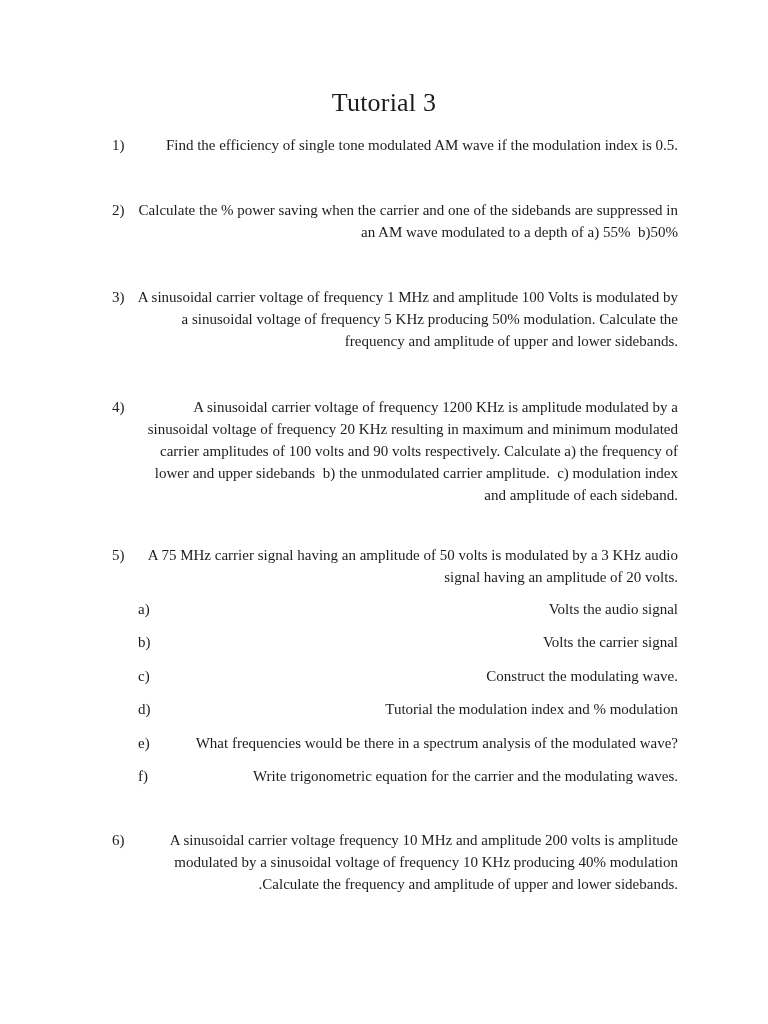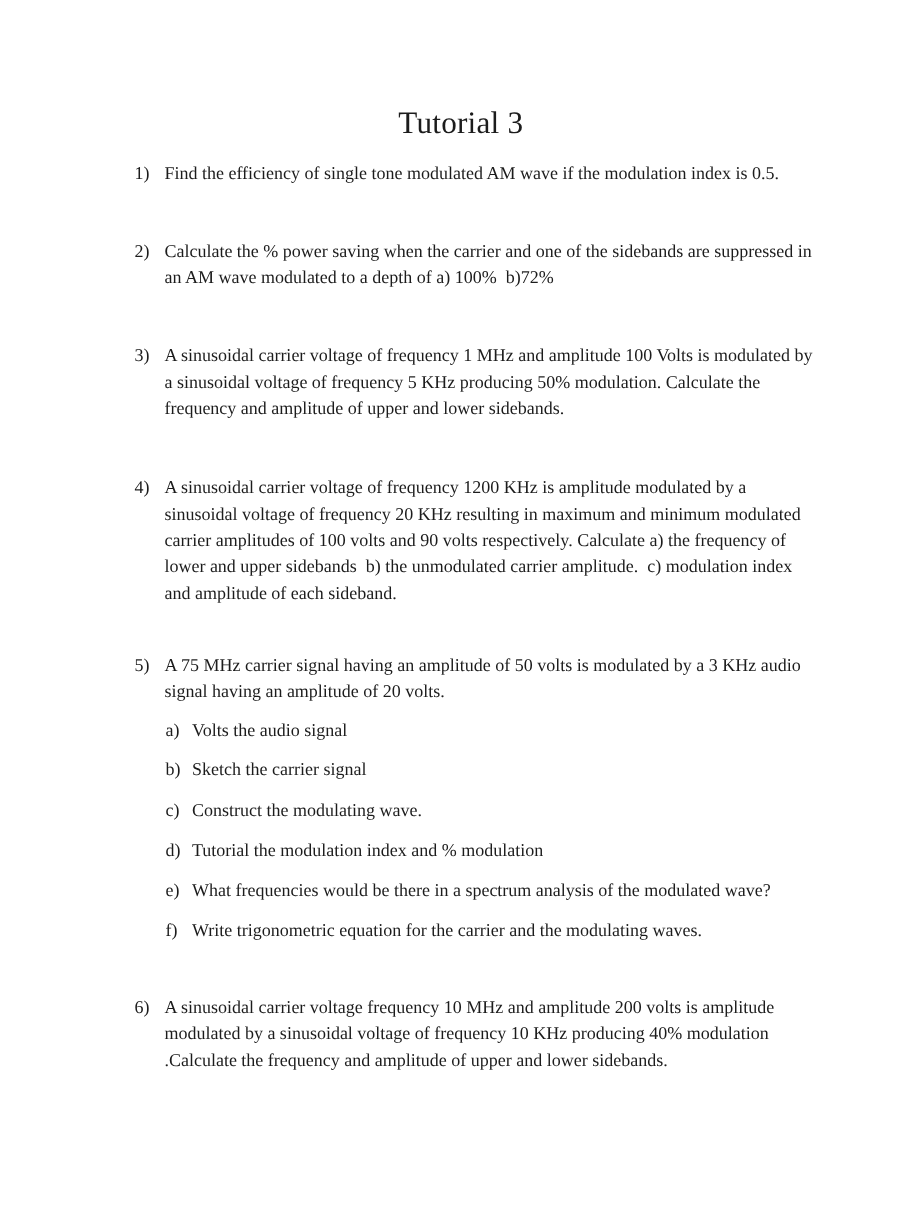--- a/index.html
+++ b/index.html
@@ -36,20 +36,21 @@
     align-items: flex-start;
     font-size: 15px;
     line-height: 22px;
   }
   .qnum {
     flex: 0 0 25px;
   }
   .qtext {
     flex: 1 1 auto;
     white-space: pre-wrap;
+    text-align: right;
   }
   .sq {
     position: absolute;
     left: 138px;
     width: 540px;
     display: flex;
     align-items: flex-start;
     font-size: 15px;
     line-height: 22px;
   }
@@ -64,21 +65,21 @@
 
   <h1 class="title">Tutorial 3</h1>
 
   <div class="q" style="top:134px">
     <span class="qnum">1)</span>
     <span class="qtext">Find the efficiency of single tone modulated AM wave if the modulation index is 0.5.</span>
   </div>
 
   <div class="q" style="top:199px">
     <span class="qnum">2)</span>
-    <span class="qtext">Calculate the % power saving when the carrier and one of the sidebands are suppressed in an AM wave modulated to a depth of a) 100%  b)72%</span>
+    <span class="qtext">Calculate the % power saving when the carrier and one of the sidebands are suppressed in an AM wave modulated to a depth of a) 55%  b)50%</span>
   </div>
 
   <div class="q" style="top:286px">
     <span class="qnum">3)</span>
     <span class="qtext">A sinusoidal carrier voltage of frequency 1 MHz and amplitude 100 Volts is modulated by a sinusoidal voltage of frequency 5 KHz producing 50% modulation. Calculate the frequency and amplitude of upper and lower sidebands.</span>
   </div>
 
   <div class="q" style="top:396px">
     <span class="qnum">4)</span>
     <span class="qtext">A sinusoidal carrier voltage of frequency 1200 KHz is amplitude modulated by a sinusoidal voltage of frequency 20 KHz resulting in maximum and minimum modulated carrier amplitudes of 100 volts and 90 volts respectively. Calculate a) the frequency of lower and upper sidebands  b) the unmodulated carrier amplitude.  c) modulation index and amplitude of each sideband.</span>
@@ -89,21 +90,21 @@
     <span class="qtext">A 75 MHz carrier signal having an amplitude of 50 volts is modulated by a 3 KHz audio signal having an amplitude of 20 volts.</span>
   </div>
 
   <div class="sq" style="top:598px">
     <span class="snum">a)</span>
     <span class="qtext">Volts the audio signal</span>
   </div>
 
   <div class="sq" style="top:631px">
     <span class="snum">b)</span>
-    <span class="qtext">Sketch the carrier signal</span>
+    <span class="qtext">Volts the carrier signal</span>
   </div>
 
   <div class="sq" style="top:665px">
     <span class="snum">c)</span>
     <span class="qtext">Construct the modulating wave.</span>
   </div>
 
   <div class="sq" style="top:698px">
     <span class="snum">d)</span>
     <span class="qtext">Tutorial the modulation index and % modulation</span>

